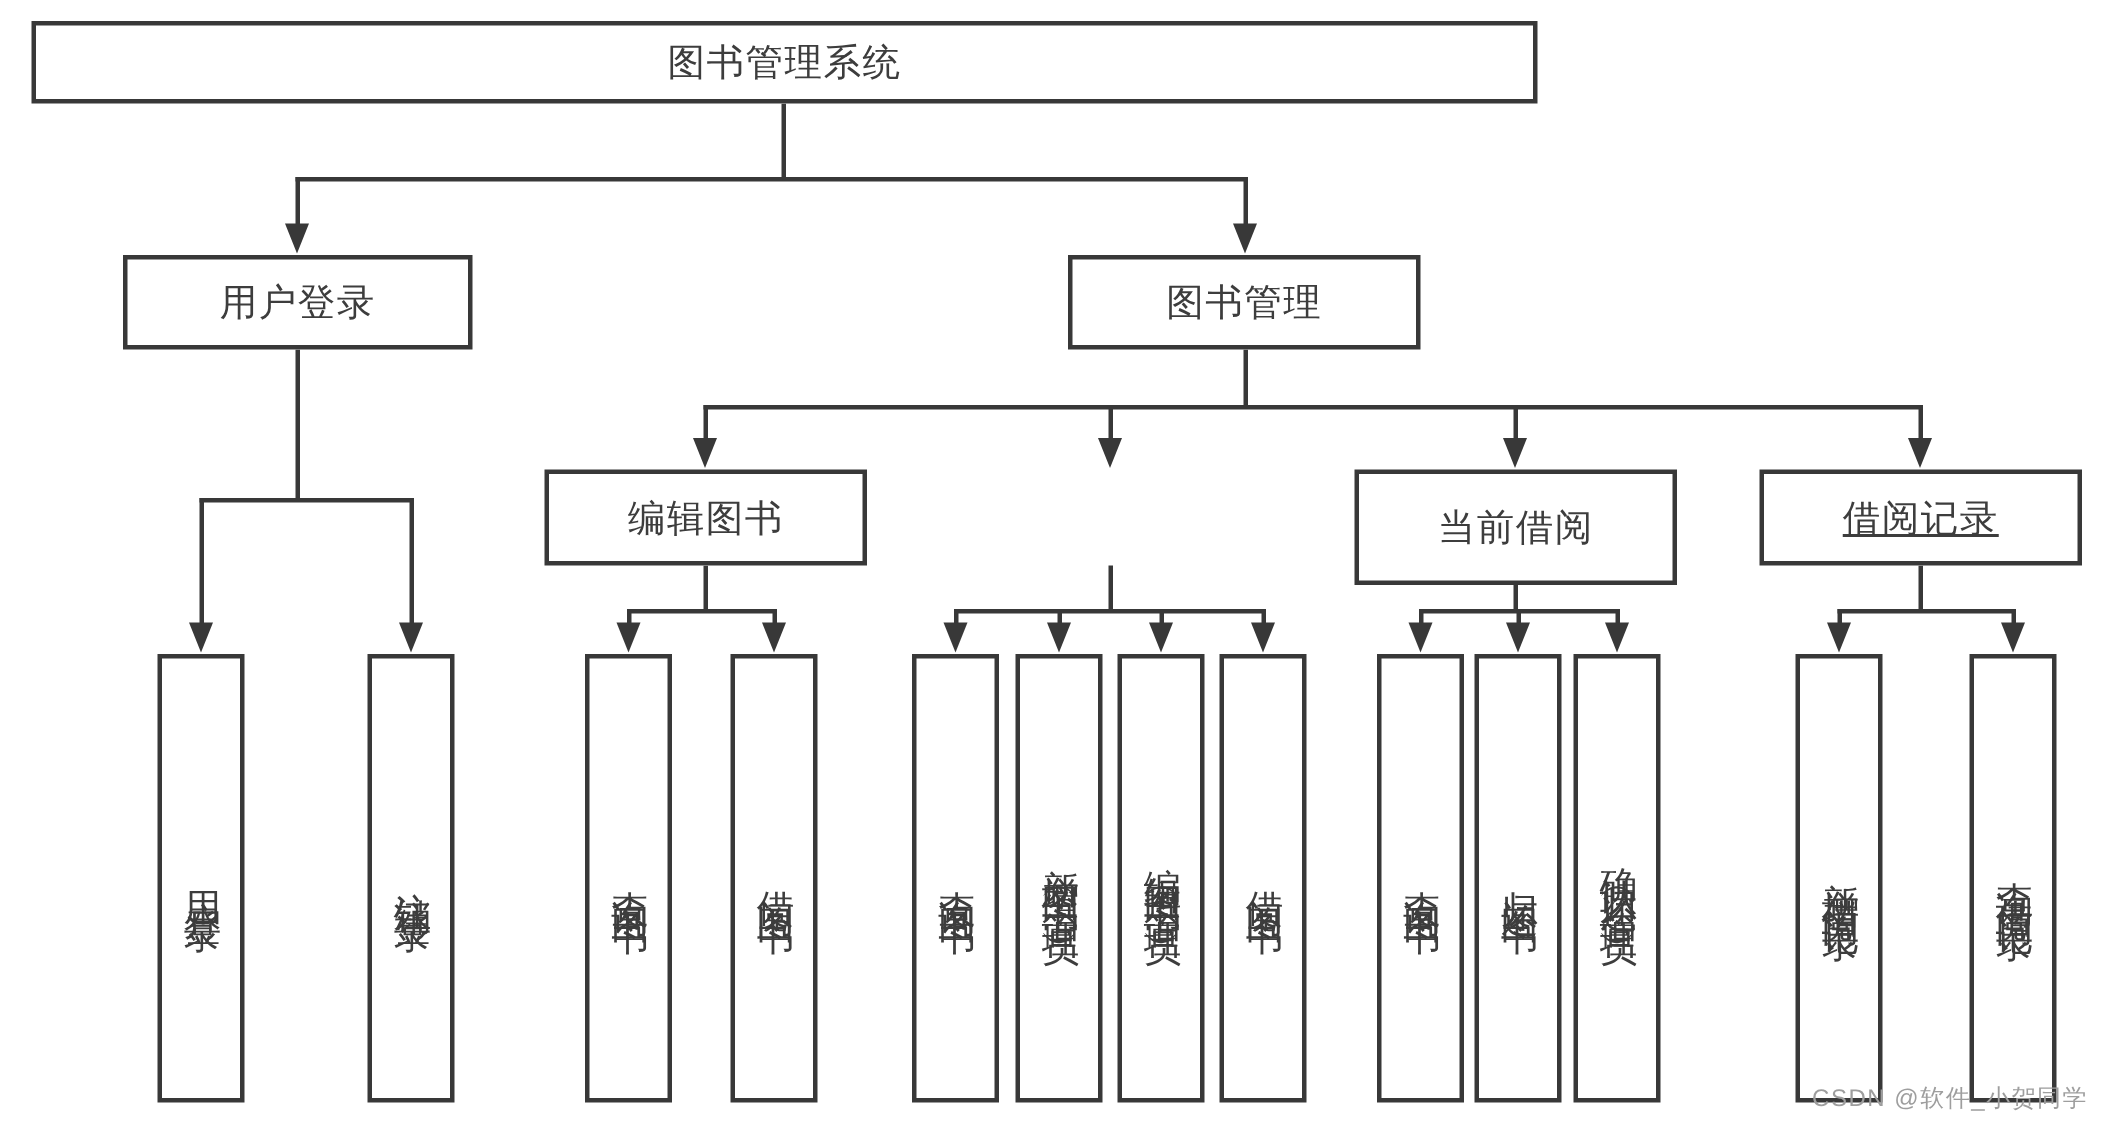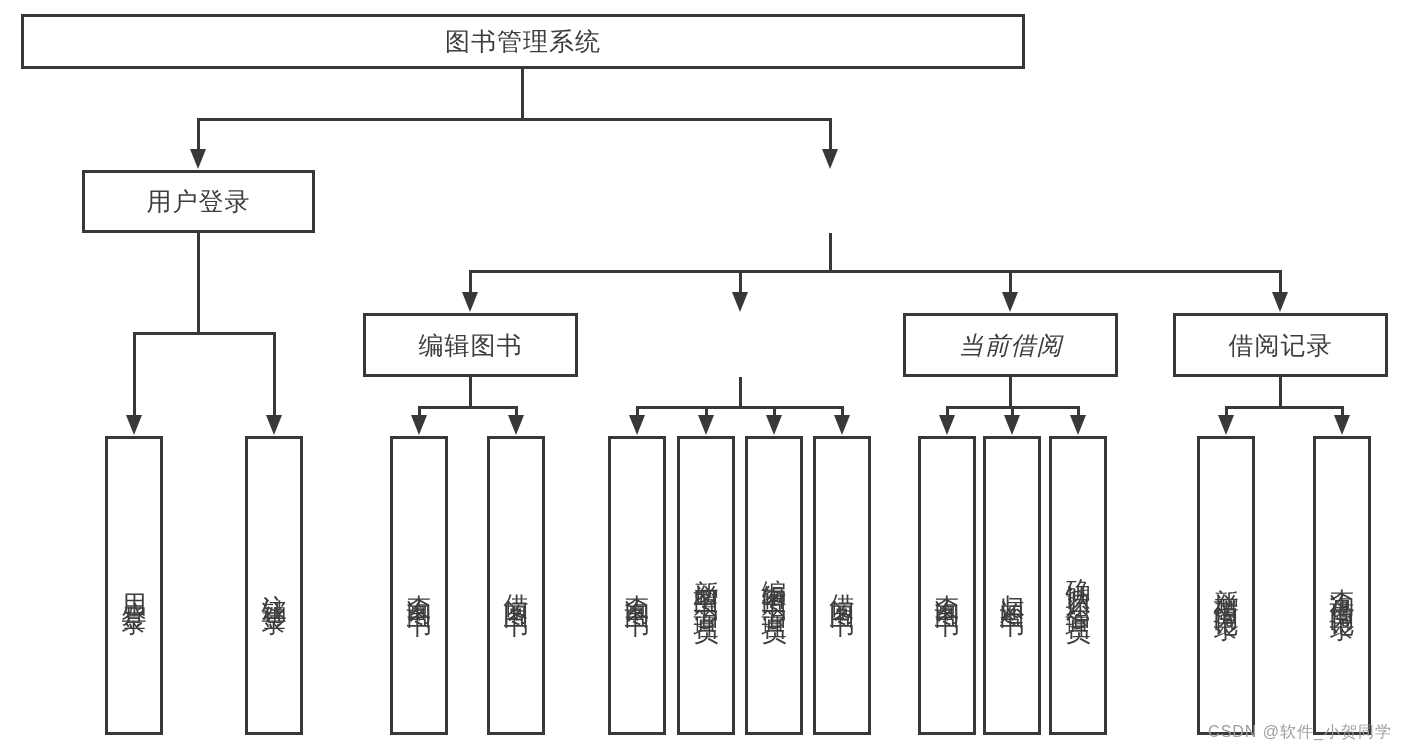--- a/index.html
+++ b/index.html
@@ -103,28 +103,31 @@
   <div class="arrow" style="left:1218px;top:415px;"></div>
   <div class="arrow" style="left:1334px;top:415px;"></div>
 
   <div class="hbox" style="left:21px;top:14px;width:1004px;height:55px;">
     <span>图书管理系统</span>
   </div>
 
   <div class="hbox" style="left:82px;top:170px;width:233px;height:63px;">
     <span>用户登录</span>
   </div>
+  <div class="hbox" style="left:712px;top:170px;width:235px;height:63px;">
+    <span>图书管理</span>
+  </div>
 
   <div class="hbox" style="left:363px;top:313px;width:215px;height:64px;">
     <span>编辑图书</span>
   </div>
-  <div class="hbox" style="left:903px;top:313px;width:215px;height:64px;font-style:italic;">
+  <div class="hbox" style="left:903px;top:313px;width:215px;height:77px;">
     <span>当前借阅</span>
   </div>
-  <div class="hbox" style="left:1173px;top:313px;width:215px;height:64px;">
+  <div class="hbox" style="left:1173px;top:313px;width:215px;height:64px;text-decoration:underline;">
     <span>借阅记录</span>
   </div>
 
   <div class="vbox" style="left:105px;">
     <span class="vtext">用户登录</span>
   </div>
   <div class="vbox" style="left:245px;">
     <span class="vtext">注销登录</span>
   </div>
 

